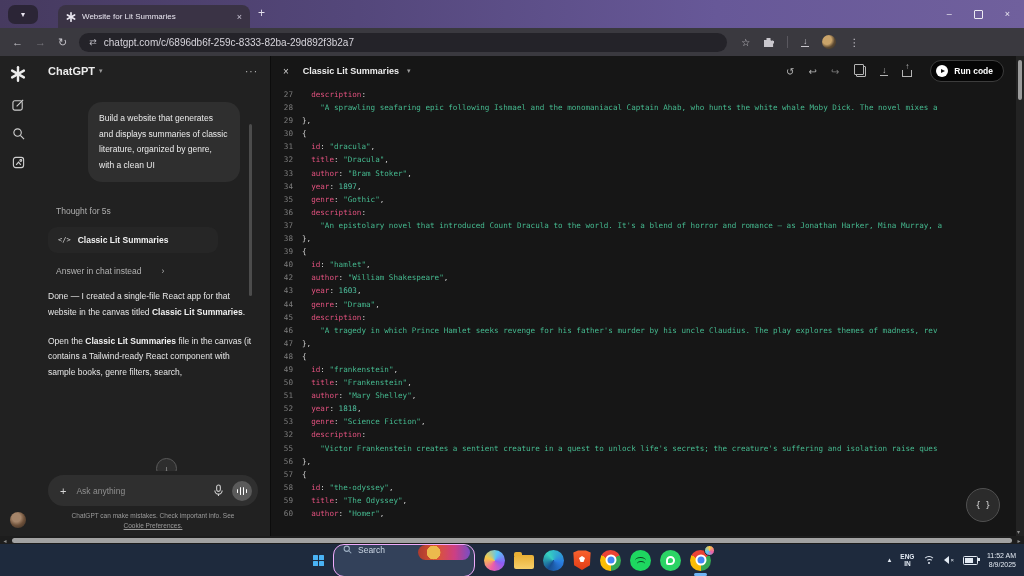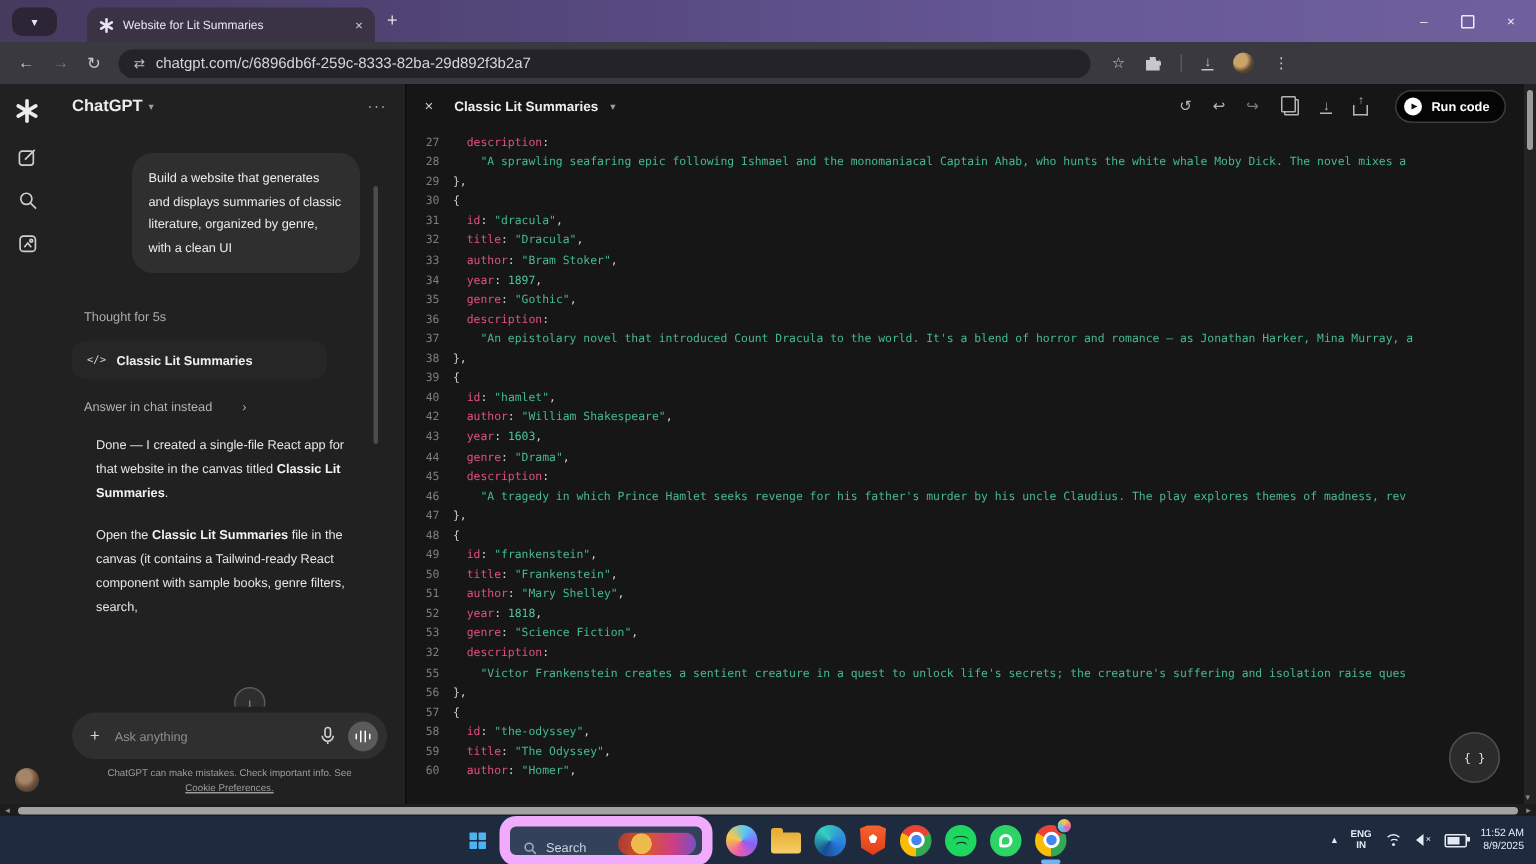--- a/index.html
+++ b/index.html
@@ -50,21 +50,21 @@
   .chat-dots{margin-left:auto;color:#bdbdbd;font-size:10px;letter-spacing:1px;}
   .chat-body{flex:1;position:relative;overflow:hidden;}
   .bubble{margin:16px 30px 0 auto;width:130px;background:#2f2f2f;border-radius:14px;
     padding:9px 11px;font-size:8.5px;line-height:15.5px;color:#ececec;}
   .thought{margin:24px 0 0 20px;font-size:8.5px;color:#aeaeae;}
   .canvas-card{margin:11px 0 0 12px;width:170px;height:26px;background:#262626;border-radius:9px;
     display:flex;align-items:center;gap:7px;padding:0 10px;box-sizing:border-box;}
   .canvas-card .cc-ico{font-size:7px;color:#d4d4d4;font-family:"DejaVu Sans Mono",monospace;}
   .canvas-card .cc-label{font-size:8.5px;font-weight:700;color:#f0f0f0;white-space:nowrap;}
   .answer-link{margin:13px 0 0 20px;font-size:8.5px;color:#b2b2b2;display:flex;align-items:center;gap:20px;}
-  .para{margin:13px 28px 0;font-size:8.5px;line-height:15.8px;color:#e6e6e6;}
+  .para{margin:13px 12px 0;font-size:8.5px;line-height:15.8px;color:#e6e6e6;}
   .para b{color:#f2f2f2;}
   .scrolldown{position:absolute;left:120px;top:372px;width:19px;height:19px;border-radius:50%;
     background:#2e2e2e;border:1px solid #5a5a5a;display:flex;align-items:center;justify-content:center;
     color:#dcdcdc;font-size:9px;}
   .chat-scrollthumb{position:absolute;right:18px;top:38px;width:3px;height:172px;background:#4c4c4c;border-radius:2px;}
   .inputpill{margin:4px 12px 0;height:31px;background:#2f2f2f;border-radius:16px;
     display:flex;align-items:center;gap:8px;padding:0 6px 0 12px;box-sizing:border-box;}
   .plus{color:#d8d8d8;font-size:11px;}
   .askinput{flex:1;background:transparent;border:none;outline:none;color:#dcdcdc;
     font-size:8.5px;font-family:"Liberation Sans",sans-serif;}
@@ -110,22 +110,22 @@
   .hscroll{position:absolute;left:0;top:536px;width:1024px;height:8px;background:#1d1d1d;
     display:flex;align-items:center;}
   .harrow{color:#8f8f8f;font-size:6px;width:10px;text-align:center;flex:none;}
   .hthumb{flex:1;height:5px;background:#a2a2a2;border-radius:3px;margin:0 2px;}
 
   
   .taskbar{position:absolute;left:0;top:544px;width:1024px;height:32px;background:#1e2a3d;
     display:flex;align-items:center;justify-content:center;gap:9px;}
   .startgrid{display:grid;grid-template-columns:5px 5px;grid-template-rows:5px 5px;gap:1px;}
   .startgrid i{background:#4ab3f4;display:block;border-radius:0.5px;}
-  .tb-search{width:142px;height:33px;background:#33415a;border:7px solid #f0abfc;border-radius:11px;
-    display:flex;align-items:flex-end;gap:6px;padding:0 4px 0 9px;box-sizing:border-box;}
+  .tb-search{width:142px;height:33px;background:#33415a;border:1px solid #f0abfc;border-radius:11px;
+    display:flex;align-items:flex-start;gap:6px;padding:0 4px 0 9px;box-sizing:border-box;}
   .tb-search-label{font-size:8.5px;color:#ccd6e4;flex:1;}
   .festive{width:52px;height:15px;border-radius:8px;
     background:radial-gradient(circle at 30% 50%,#f6c14d 0 18%,transparent 19%),
                linear-gradient(90deg,#b23b2e,#e4572e 35%,#d63f86 70%,#7d4fc9);opacity:.95;}
   .tb-ico{width:21px;height:21px;border-radius:50%;position:relative;}
   .ico-copilot{background:conic-gradient(from 20deg,#57c7f7,#8b5cf6,#ef5da8,#f7c948,#57c7f7);}
   .ico-folder{width:20px;height:14px;border-radius:2px;background:linear-gradient(#e9af35,#f6cf6a);position:relative;margin-top:4px;}
   .ico-folder::before{content:"";position:absolute;left:0;top:-3px;width:8px;height:4px;background:#e9af35;border-radius:2px 2px 0 0;}
   .ico-edge{background:conic-gradient(from -40deg,#35d0c0,#2a7de1 40%,#174f93 70%,#35d0c0);}
   .ico-brave{width:18px;height:20px;border-radius:0;background:linear-gradient(#f8632f,#e23c16);

